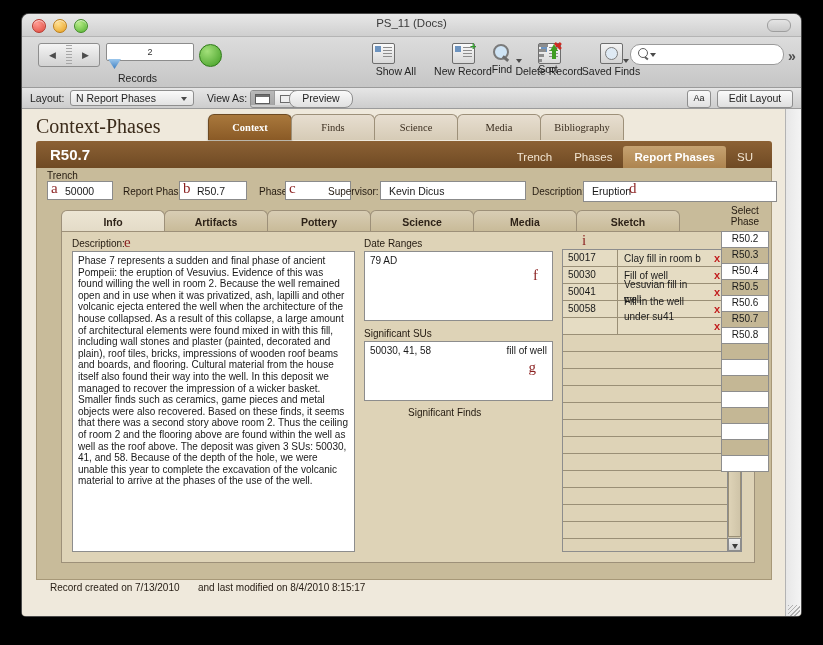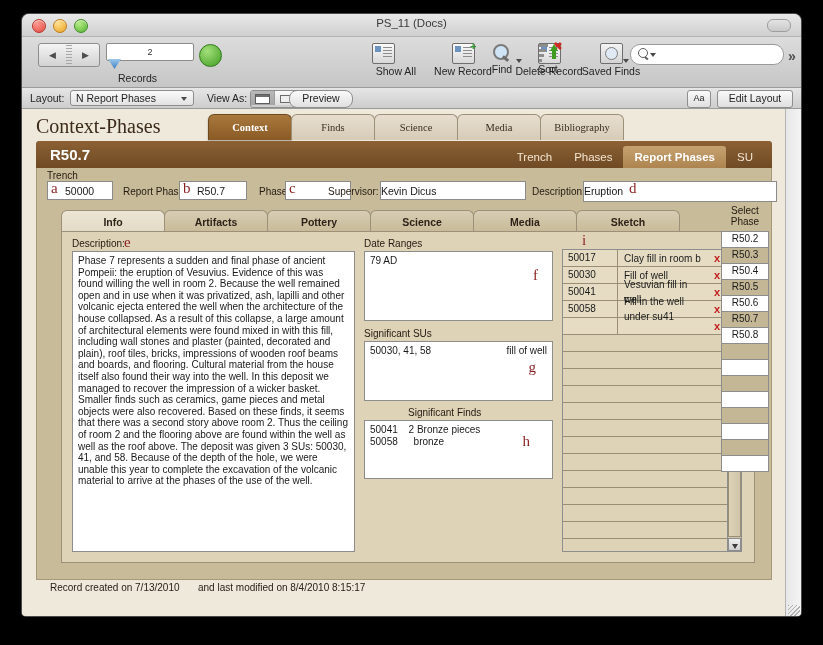--- a/index.html
+++ b/index.html
@@ -141,21 +141,21 @@
   .rcode{position:absolute;left:14px;top:5px;font-size:15px;font-weight:bold;color:#fff;}
   .subTabs{position:absolute;right:8px;top:0;height:27px;display:flex;align-items:flex-end;}
   .stab{height:22px;line-height:22px;padding:0 11px;font-size:11.5px;color:#f2e5d2;}
   .stab.active{background:linear-gradient(to bottom,#c6a271,#ad844f);color:#fff;font-weight:bold;
         border-radius:3px 3px 0 0;}
 
   .formrow{position:absolute;left:14px;top:59px;right:14px;height:34px;background:#c8bb9a;
            border-left:1px solid #a79878;border-right:1px solid #a79878;}
   .fl{position:absolute;font-size:10px;color:#241a10;}
   .fi{position:absolute;background:#fff;border:1px solid #8b8b8b;height:19px;font-size:10.5px;
-      color:#1a1a1a;line-height:18px;padding-left:0;box-sizing:border-box;}
+      color:#1a1a1a;line-height:18px;padding-left:8px;box-sizing:border-box;}
   .mk{color:#8a1f1f;font-size:15px;font-family:"Liberation Serif",serif;}
 
   .panel{position:absolute;left:14px;top:93px;right:14px;bottom:38px;background:#c8bb9a;
          border:1px solid #a79878;border-top:none;}
 
   .innerTabs{position:absolute;left:24px;top:8px;display:flex;}
   .itab{width:102px;height:22px;line-height:22px;text-align:center;font-size:10.5px;font-weight:bold;
         color:#2e2318;background:linear-gradient(to bottom,#d8cdb4,#c7b996);
         border:1px solid #9d9079;border-bottom:none;border-radius:6px 6px 0 0;margin-right:-1px;}
   .itab.active{background:linear-gradient(to bottom,#ece5d4,#e3dac6);}
@@ -392,33 +392,20 @@
         <span class="sectlbl" style="left:302px;top:96px;">Significant SUs</span>
         <div class="field" style="left:302px;top:109px;width:187px;height:58px;">
           <div class="ftext" style="position:relative;">
             <span>50030, 41, 58</span>
             <span style="position:absolute;right:5px;top:3px;">fill of well</span>
           </div>
           <span class="mk" style="position:absolute;right:16px;top:17px;">g</span>
         </div>
 
         <span class="sectlbl" style="left:302px;top:175px;margin-left:44px;">Significant Finds</span>
-        <div class="field" style="left:302px;top:188px;width:187px;height:57px;">
-          <div class="ftext">
-            <div>
-              <span>50041</span>
-              <span style="margin-left:8px;">2 Bronze pieces</span>
-            </div>
-            <div>
-              <span>50058</span>
-              <span style="margin-left:13px;">bronze</span>
-            </div>
-          </div>
-          <span class="mk" style="position:absolute;right:22px;top:12px;">h</span>
-        </div>
 
         <span class="mk" style="position:absolute;left:520px;top:0px;">i</span>
         <span class="mk" style="position:absolute;left:675px;top:0px;">j</span>
 
         <div class="portal" style="left:500px;top:17px;right:12px;bottom:10px;">
           <div style="position:absolute;left:0;right:13px;top:0;bottom:0;overflow:hidden;">
             <div class="prow filled">
               <span class="pc1">50017</span>
               <span class="pc2">Clay fill in room b</span>
               <span class="pcx">x</span>

